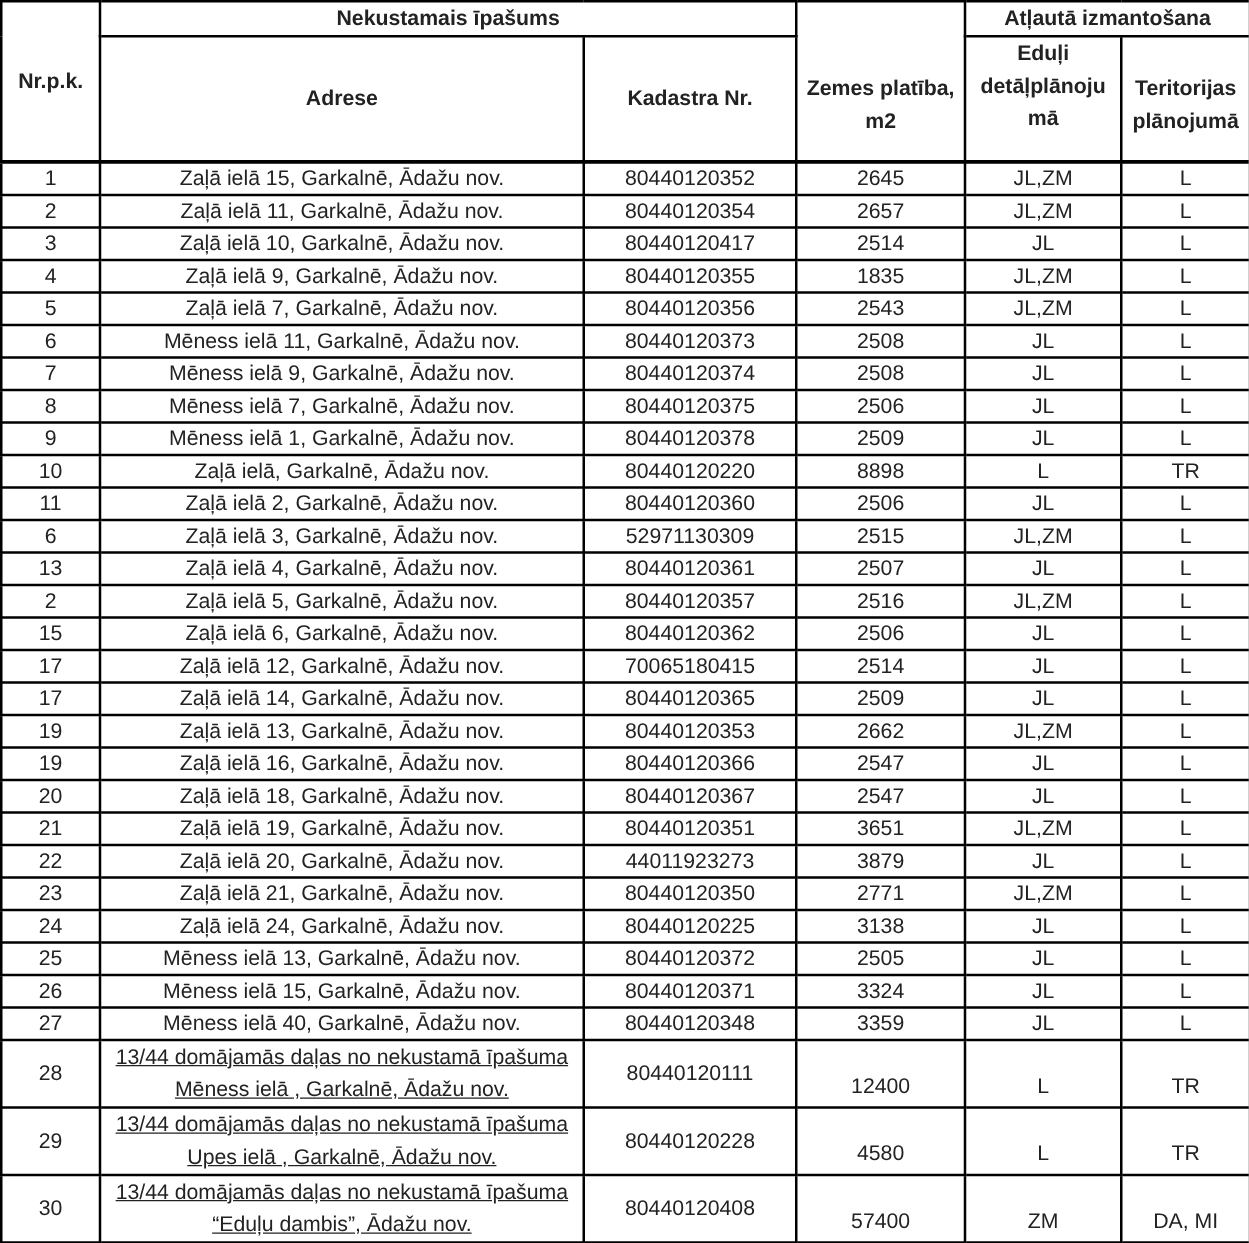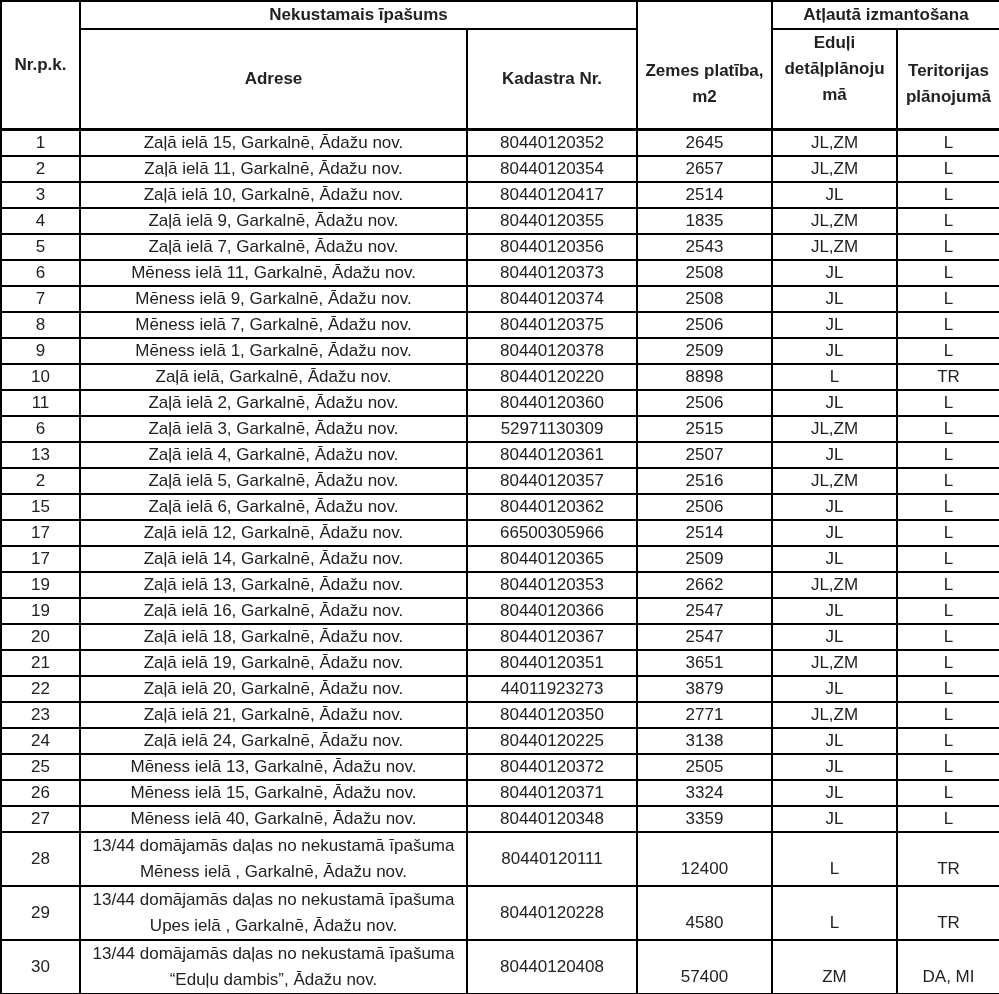--- a/index.html
+++ b/index.html
@@ -20,21 +20,21 @@
   tr.hr1 { height:26px; }
   tr.hr2 { height:79px; }
   thead th.wrap { white-space:pre-line; }
   thead th.vbottom { vertical-align:bottom; padding-bottom:18px; }
   thead th.h-edulu { vertical-align:bottom; padding-bottom:20px; }
   
   tbody tr { height:25px; }
   tbody tr.tall { height:51px; }
   tbody td { font-size:17px; line-height:24px; text-align:center; vertical-align:middle; }
   td.c-adr { text-align:center; padding:0 6px; white-space:pre-line; }
-  tbody tr.tall td.c-adr { line-height:26px; }
+  tbody tr.tall td.c-adr { line-height:26px;text-decoration:underline; }
   td.c-pla, td.c-edu, td.c-ter { vertical-align:bottom; padding-bottom:3px; }
   tbody tr.tall td.c-pla, tbody tr.tall td.c-edu, tbody tr.tall td.c-ter { padding-bottom:4px; }
   thead { border-bottom:3px solid #000; }
 </style>
 </head>
 <body>
 
 <table class="props">
   <colgroup>
     <col style="width:79px">
@@ -179,21 +179,21 @@
         <td class="c-nr">15</td>
         <td class="c-adr">Zaļā ielā 6, Garkalnē, Ādažu nov.</td>
         <td class="c-kad">80440120362</td>
         <td class="c-pla">2506</td>
         <td class="c-edu">JL</td>
         <td class="c-ter">L</td>
       </tr>
       <tr>
         <td class="c-nr">17</td>
         <td class="c-adr">Zaļā ielā 12, Garkalnē, Ādažu nov.</td>
-        <td class="c-kad">66500305966</td>
+        <td class="c-kad">70065180415</td>
         <td class="c-pla">2514</td>
         <td class="c-edu">JL</td>
         <td class="c-ter">L</td>
       </tr>
       <tr>
         <td class="c-nr">17</td>
         <td class="c-adr">Zaļā ielā 14, Garkalnē, Ādažu nov.</td>
         <td class="c-kad">80440120365</td>
         <td class="c-pla">2509</td>
         <td class="c-edu">JL</td>

